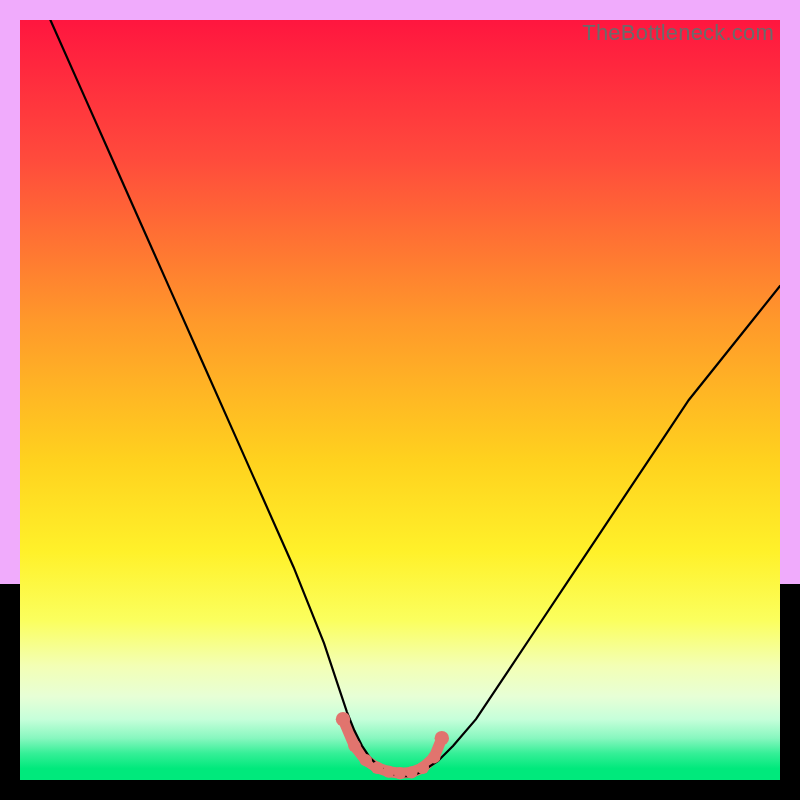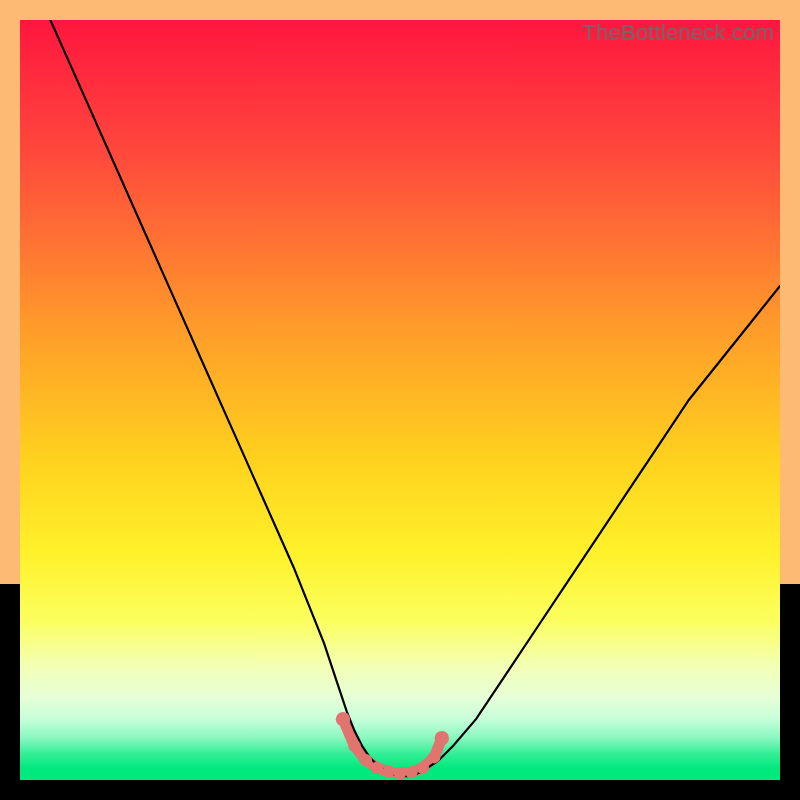--- a/index.html
+++ b/index.html
@@ -10,21 +10,21 @@
     overflow: hidden;
     background: #000;
     font-family: Arial, Helvetica, sans-serif;
   }
   .frame {
     position: absolute;
     left: 0;
     top: 0;
     width: 800px;
     height: 584px;
-    background: #fdba74;
+    background: #f0abfc;
   }
   .plot {
     position: absolute;
     left: 20px;
     top: 20px;
     width: 760px;
     height: 760px;
     overflow: hidden;
   }
   .watermark {

